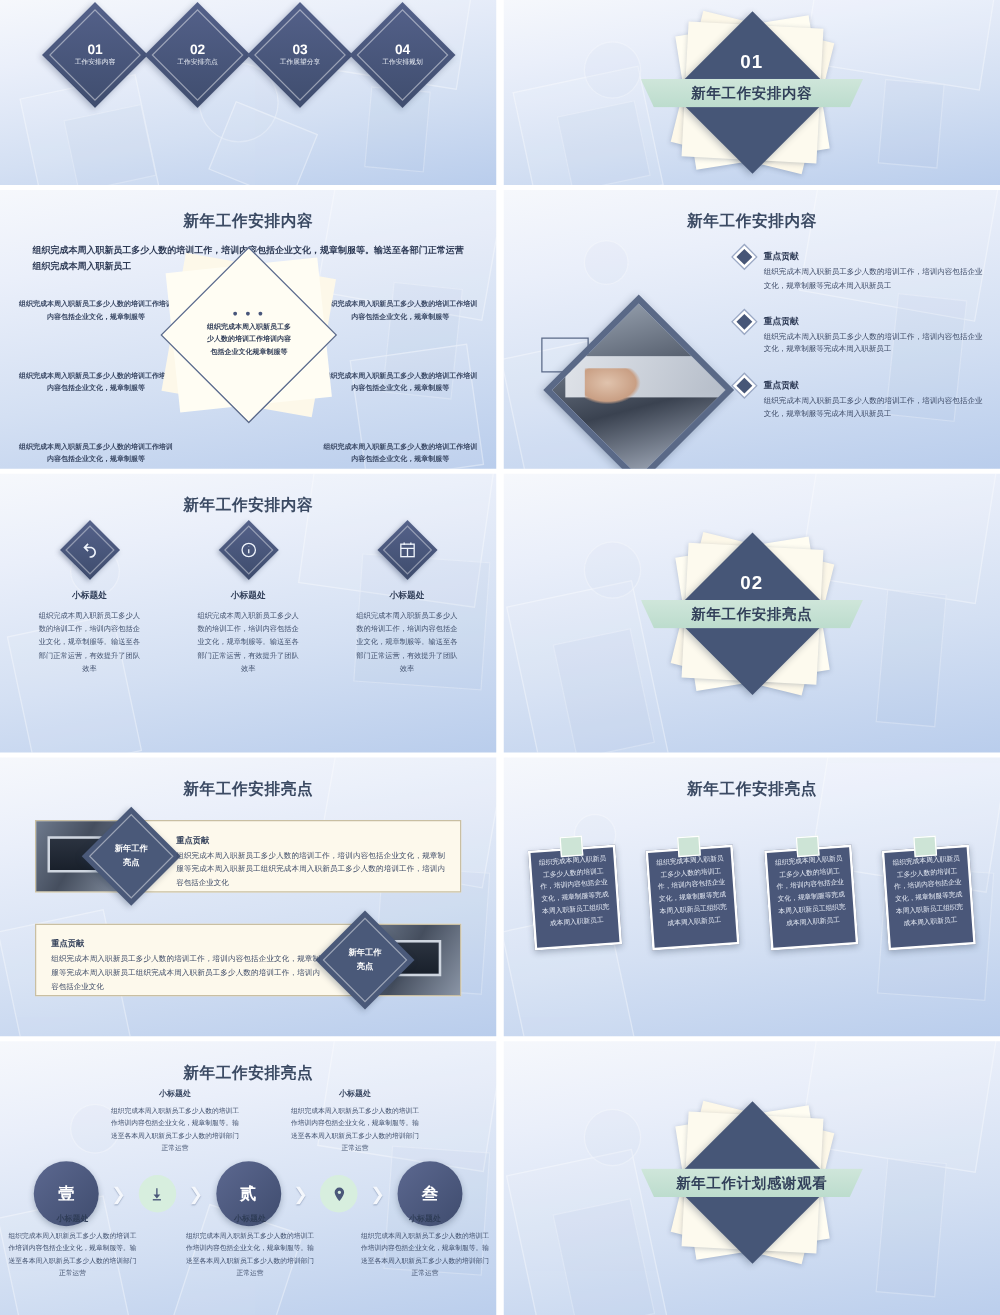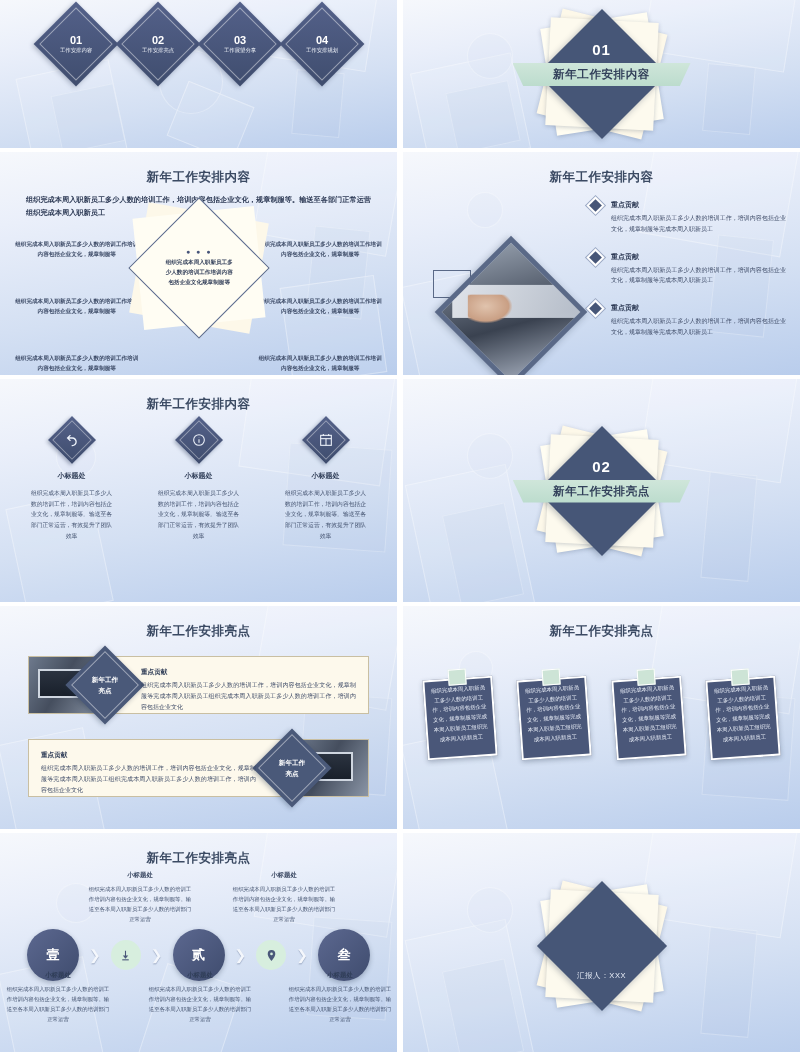--- a/index.html
+++ b/index.html
@@ -550,17 +550,19 @@
       <i style="left:62%;top:-18%;width:36%;height:60%;transform:rotate(9deg)"></i>
       <i class="d" style="left:76%;top:42%;width:12%;height:48%;transform:rotate(5deg)"></i>
       <b style="left:16%;top:24%;width:46px;height:46px"></b>
     </div>
     <div class="sect-wrap">
       <div class="pap p1"></div>
       <div class="pap p2"></div>
       <div class="pap p3"></div>
       <div class="gtri"></div>
       <div class="dia"></div>
-      <div class="sect-sub">汇报人：XXX</div>
+      <div class="banner">
+        <span>新年工作计划感谢观看</span>
+      </div>
     </div>
   </div>
 
 </div>
 
 </body></html>

